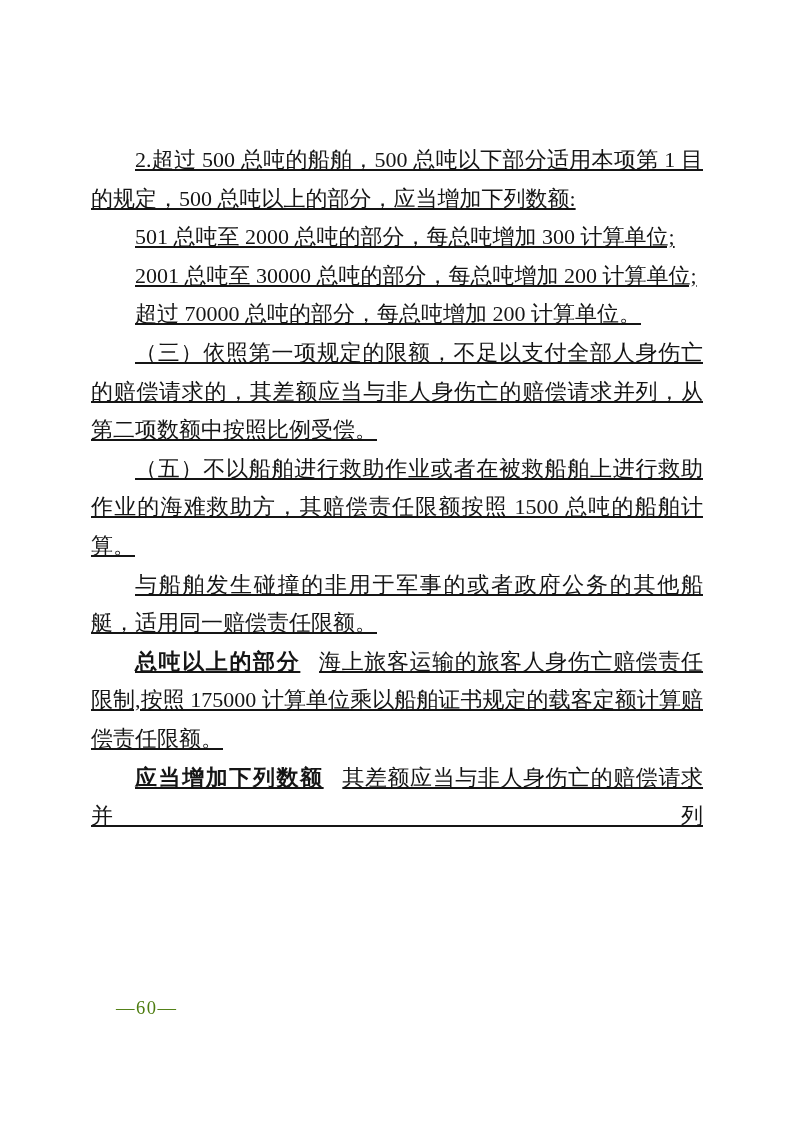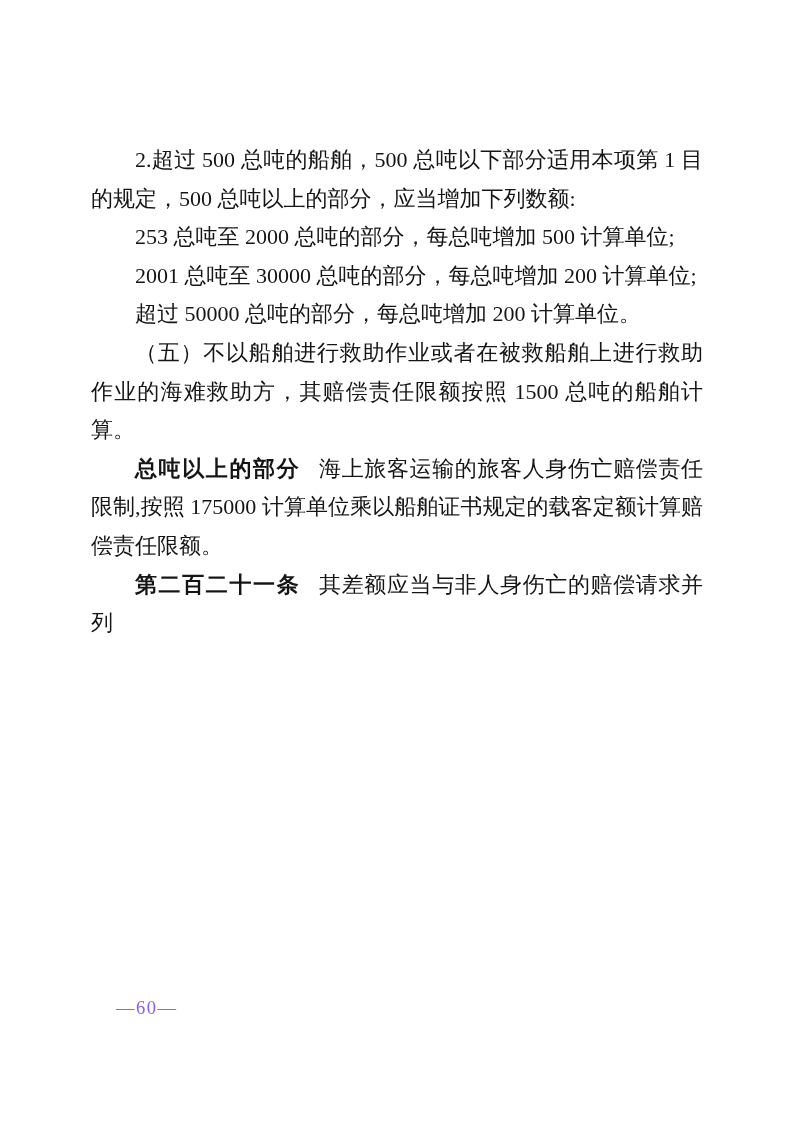--- a/index.html
+++ b/index.html
@@ -26,62 +26,65 @@
     top: 141px;
     width: 612px;
     font-size: 22px;
     line-height: 38.6px;
     text-align: justify;
   }
   .content p {
     margin: 0;
     padding: 0;
     text-indent: 2em;
+    text-decoration: underline;
   }
   .article-no {
     font-weight: 700;
     font-family: "Liberation Sans", "DejaVu Sans", sans-serif;
     margin-right: 0.85em;
     letter-spacing: 1px;
   }
   p.stretch {
     text-align-last: justify;
   }
   .page-number {
     position: absolute;
     left: 116px;
     top: 998px;
     font-size: 18.5px;
     letter-spacing: 1.5px;
-    color: #8b5cf6;
+    color: #4d7c0f;
   }
 </style>
 </head>
 <body>
 
 <div class="page">
 
   <div class="content">
 
     <p><span>2.超过 500 总吨的船舶，500 总吨以下部分适用本项第 1 目的规定，500 总吨以上的部分，应当增加下列数额:</span></p>
 
-    <p><span>253 总吨至 2000 总吨的部分，每总吨增加 500 计算单位;</span></p>
+    <p><span>501 总吨至 2000 总吨的部分，每总吨增加 300 计算单位;</span></p>
 
     <p><span>2001 总吨至 30000 总吨的部分，每总吨增加 200 计算单位;</span></p>
 
 
-    <p><span>超过 50000 总吨的部分，每总吨增加 200 计算单位。</span></p>
+    <p><span>超过 70000 总吨的部分，每总吨增加 200 计算单位。</span></p>
 
+    <p><span>（三）依照第一项规定的限额，不足以支付全部人身伤亡的赔偿请求的，其差额应当与非人身伤亡的赔偿请求并列，从第二项数额中按照比例受偿。</span></p>
 
 
     <p><span>（五）不以船舶进行救助作业或者在被救船舶上进行救助作业的海难救助方，其赔偿责任限额按照 1500 总吨的船舶计算。</span></p>
 
 
+    <p><span>与船舶发生碰撞的非用于军事的或者政府公务的其他船艇，适用同一赔偿责任限额。</span></p>
 
     <p><b class="article-no">总吨以上的部分</b><span>海上旅客运输的旅客人身伤亡赔偿责任限制,按照 175000 计算单位乘以船舶证书规定的载客定额计算赔偿责任限额。</span></p>
 
-    <p class="stretch"><b class="article-no">第二百二十一条</b><span>其差额应当与非人身伤亡的赔偿请求并列</span></p>
+    <p class="stretch"><b class="article-no">应当增加下列数额</b><span>其差额应当与非人身伤亡的赔偿请求并列</span></p>
 
   </div>
 
   <div class="page-number">—60—</div>
 
 </div>
 
 </body></html>

